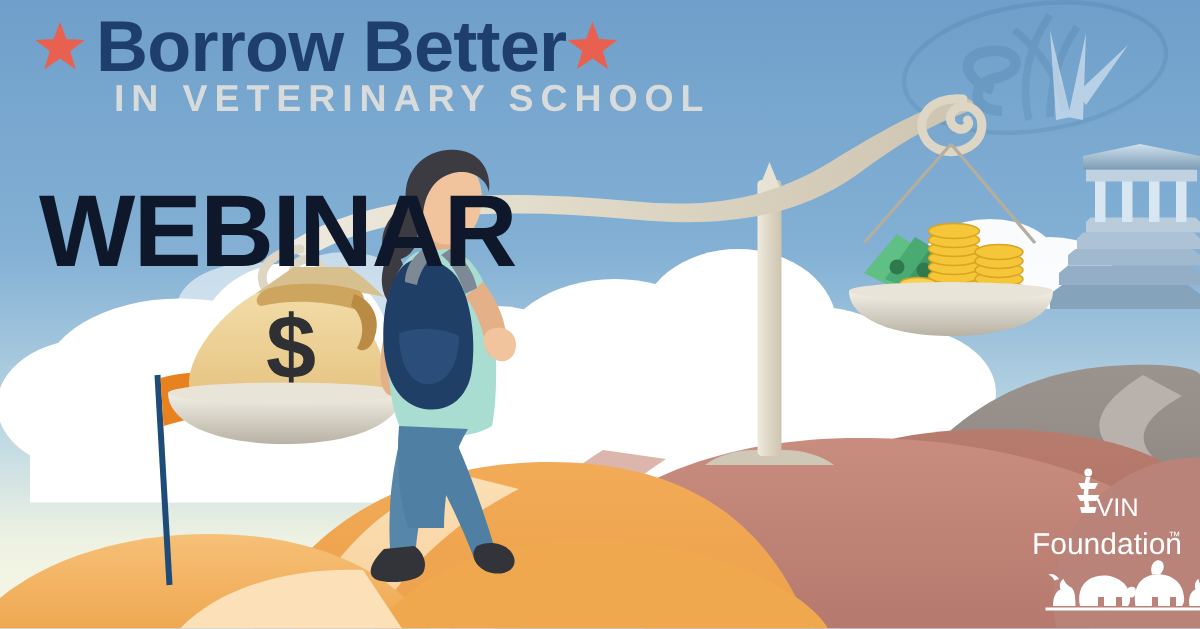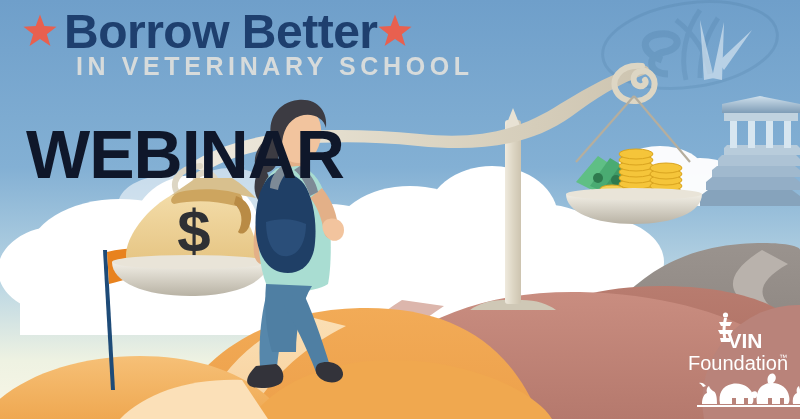--- a/index.html
+++ b/index.html
@@ -88,22 +88,22 @@
     top: 312px;
     width: 104px;
     height: 100px;
     text-align: center;
   }
   .logo-vin {
     position: absolute;
     left: 0;
     top: 18px;
     width: 104px;
-    font-size: 21px;
-    font-weight: bold;
+    font-size: 17px;
+    font-weight: normal;
     color: #ffffff;
     letter-spacing: 0px;
     line-height: 1;
     padding-left: 14px;
     box-sizing: border-box;
   }
   .logo-found {
     position: absolute;
     left: 0;
     top: 41px;

